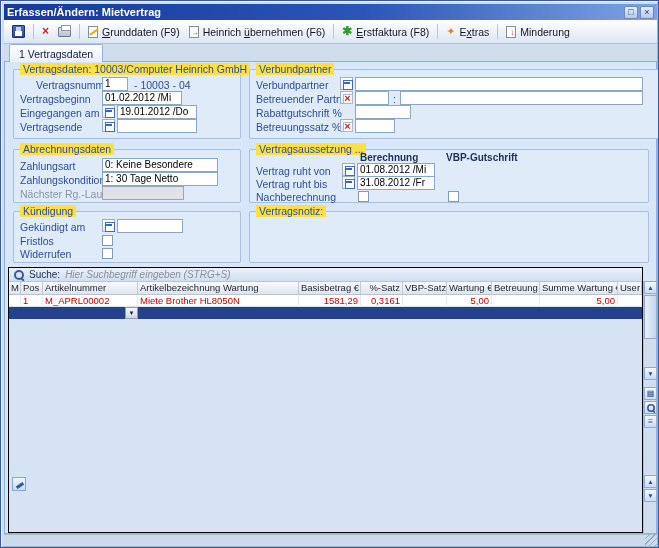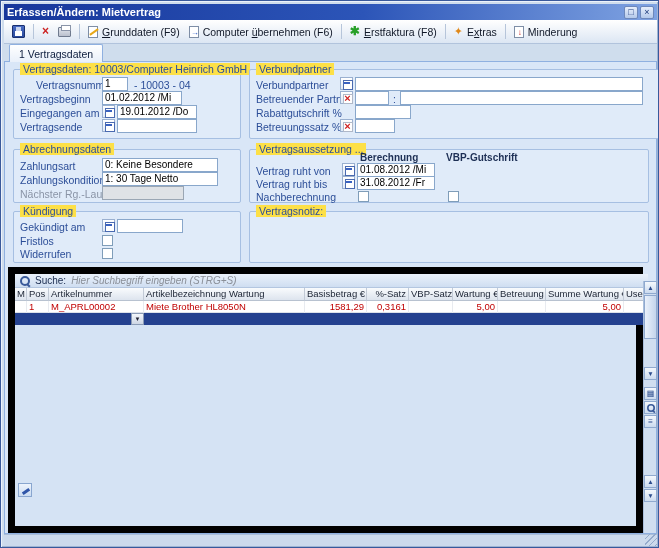--- a/index.html
+++ b/index.html
@@ -52,21 +52,21 @@
 .fd{position:absolute;height:14px;background:#fff;border:1px solid #89a7cb;font-size:10px;line-height:12px;
   padding:0 2px;white-space:nowrap;overflow:hidden;color:#000}
 .fd.dis{background:#dfe2e6;border-color:#9aa6b4}
 .pk{position:absolute;width:13px;height:13px;border:1px solid #9ab0d0;background:linear-gradient(#ffffff,#dfe9f6)}
 .pk::before{content:"";position:absolute;left:2px;top:2px;width:8px;height:8px;background:#fff;border:1px solid #4a6ab0}
 .pk.blue::after{content:"";position:absolute;left:3px;top:4px;width:6px;height:2px;background:#3a62c0}
 .pk.red::before{border-color:#b0b8c8}
 .pk.red::after{content:"×";position:absolute;left:0;top:0;width:13px;text-align:center;color:#d02020;font-weight:bold;font-size:11px;line-height:12px}
 .cb{position:absolute;width:11px;height:11px;background:#fff;border:1px solid #7f9db9}
 
-.gridpanel{position:absolute;left:7px;top:266px;width:635px;height:266px;border:7px solid #000000;background:#d5e3f4}
+.gridpanel{position:absolute;left:7px;top:266px;width:635px;height:266px;border:1px solid #000000;background:#d5e3f4}
 .searchbar{position:absolute;left:0;top:0;width:633px;height:14px;background:linear-gradient(#eaf1fb,#cfdef1);
   border-bottom:1px solid #b3c6e0;display:flex;align-items:center;gap:5px;padding:0 5px;font-size:10px}
 .slabel{color:#1a2c50}
 .sph{color:#8a8f98;font-style:italic}
 .mag{width:10px;height:10px;position:relative;flex:none}
 .mag::before{content:"";position:absolute;left:0;top:0;width:6px;height:6px;border:2px solid #3a5a9a;border-radius:50%}
 .mag::after{content:"";position:absolute;left:7px;top:7px;width:4px;height:2px;background:#3a5a9a;transform:rotate(45deg);transform-origin:left center}
 .ghead{position:absolute;left:0;top:14px;height:13px;display:flex}
 .hc{height:13px;background:linear-gradient(#f9fbfd,#dde4ee);border-right:1px solid #c2cad6;border-bottom:1px solid #b8c2d0;
   font-size:9.5px;color:#1c2434;padding:0 2px;line-height:12px;white-space:nowrap;overflow:hidden}
@@ -117,21 +117,21 @@
       </span>
     <span class="tsep"></span>
     <span class="tbtn">
       <span class="ic icpg pencil"></span>
       <span><u>G</u><span>runddaten (F9)</span></span>
     </span>
     <span class="tbtn">
       <span class="ic icpg">
           <span class="ov blue">→</span>
         </span>
-      <span><span>Computer </span><u>ü</u><span>bernehmen (F6)</span></span>
+      <span><span>Heinrich </span><u>ü</u><span>bernehmen (F6)</span></span>
     </span>
     <span class="tsep"></span>
     <span class="tbtn">
       <span class="ic icstar">✱</span>
       <span><u>E</u><span>rstfaktura (F8)</span></span>
     </span>
     <span class="tsep"></span>
     <span class="tbtn">
       <span class="ic icspark">✦</span>
       <span><span>E</span><u>x</u><span>tras</span></span>

